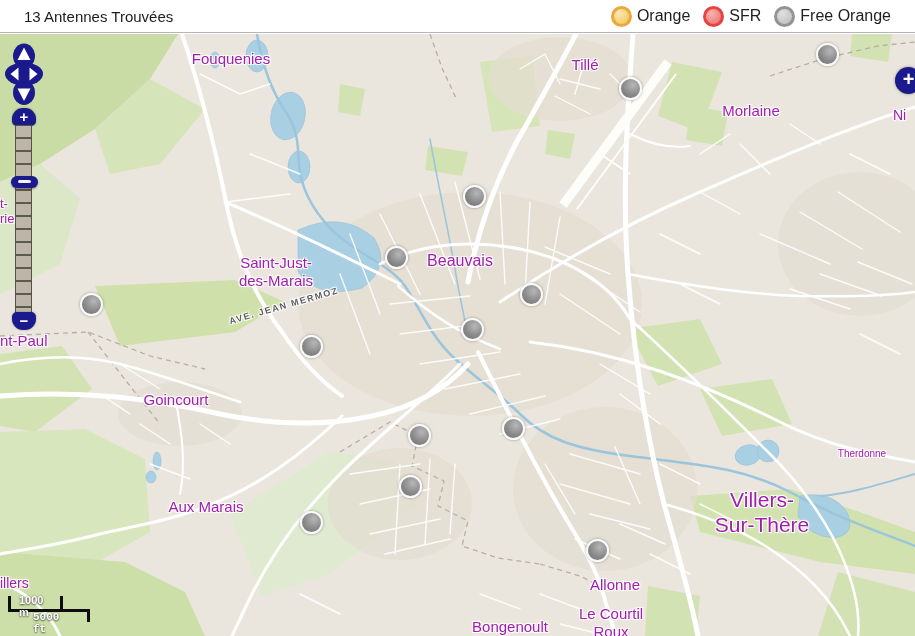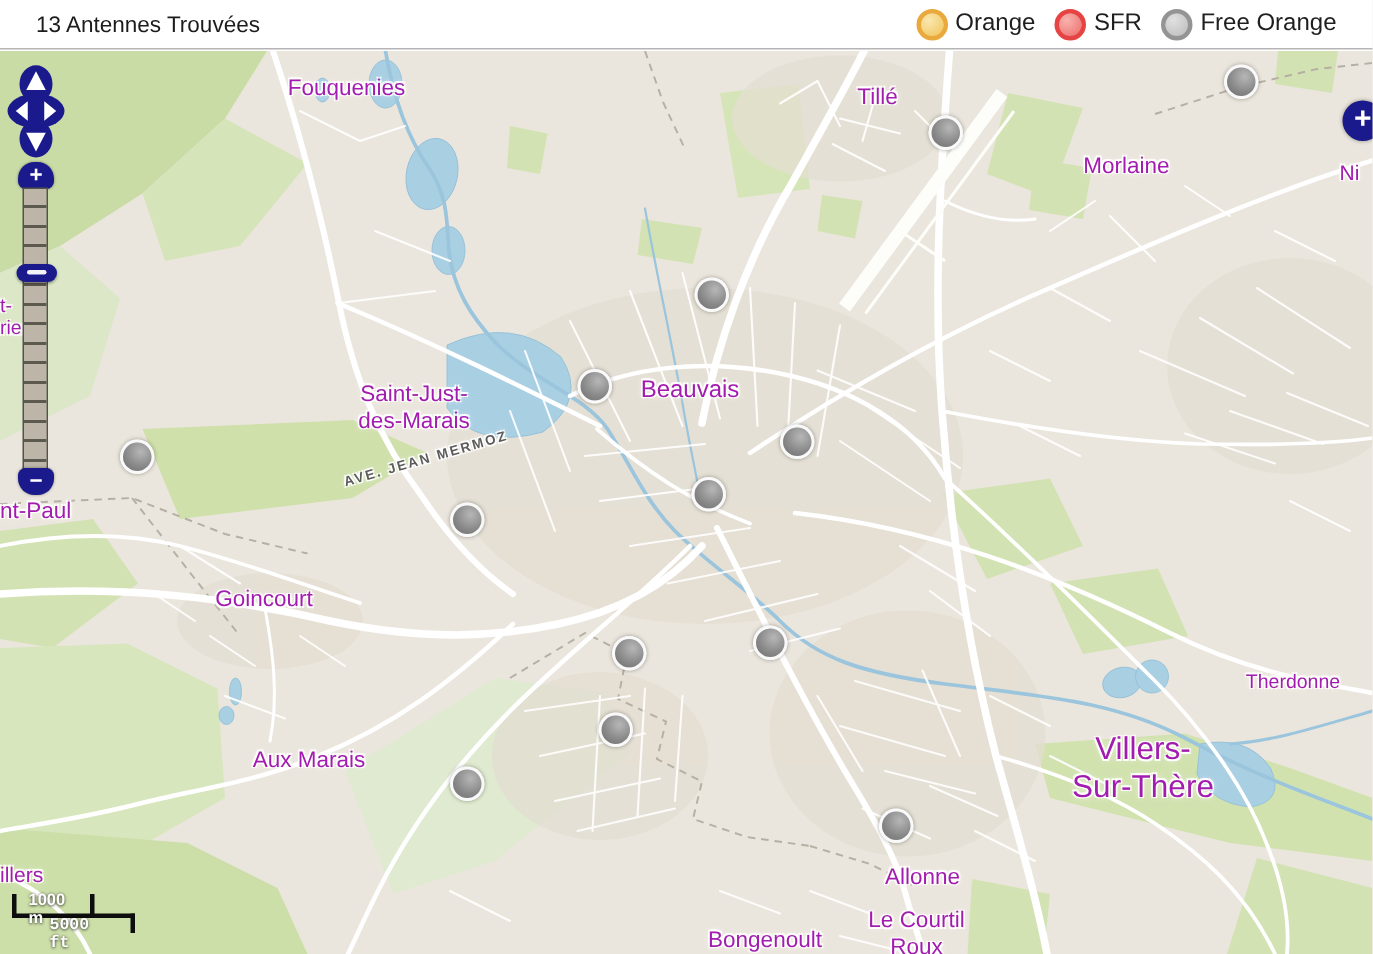--- a/index.html
+++ b/index.html
@@ -233,21 +233,21 @@
       </div>
       <div class="map-label" style="left: 0px; top: 307px; font-size: 15px; transform: translate(0px, -50%); text-align: left;">
         <div>nt-Paul</div>
       </div>
       <div class="map-label" style="left: 176px; top: 366px; font-size: 15px; transform: translate(-50%, -50%);">
         <div>Goincourt</div>
       </div>
       <div class="map-label" style="left: 206px; top: 473px; font-size: 15px; transform: translate(-50%, -50%);">
         <div>Aux Marais</div>
       </div>
-      <div class="map-label" style="left: 862px; top: 420px; font-size: 13px; transform: translate(-50%, -50%);">
+      <div class="map-label" style="left: 862px; top: 420px; font-size: 10px; transform: translate(-50%, -50%);">
         <div>Therdonne</div>
       </div>
       <div class="map-label" style="left: 762px; top: 479px; font-size: 21px; transform: translate(-50%, -50%);">
         <div>Villers-</div>
         <div>Sur-Thère</div>
       </div>
       <div class="map-label" style="left: 0px; top: 549px; font-size: 14px; transform: translate(0px, -50%); text-align: left;">
         <div>illers</div>
       </div>
       <div class="map-label" style="left: 615px; top: 551px; font-size: 15px; transform: translate(-50%, -50%);">

